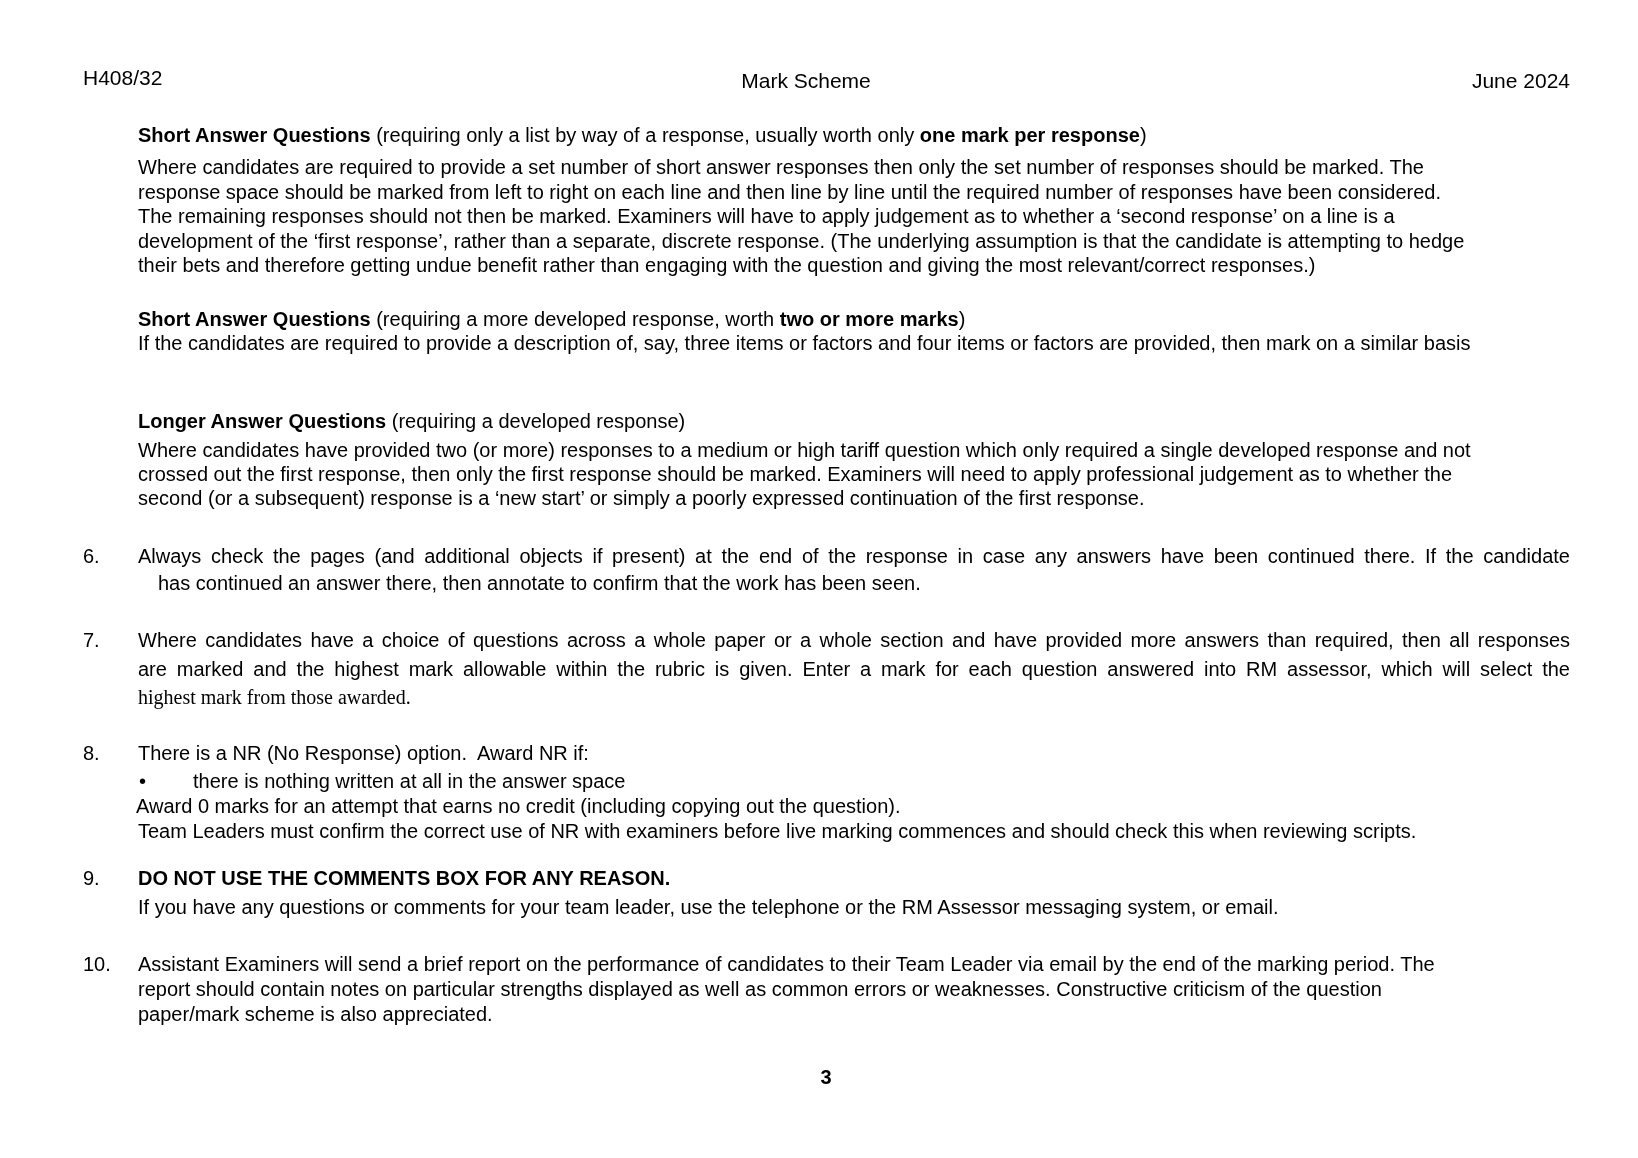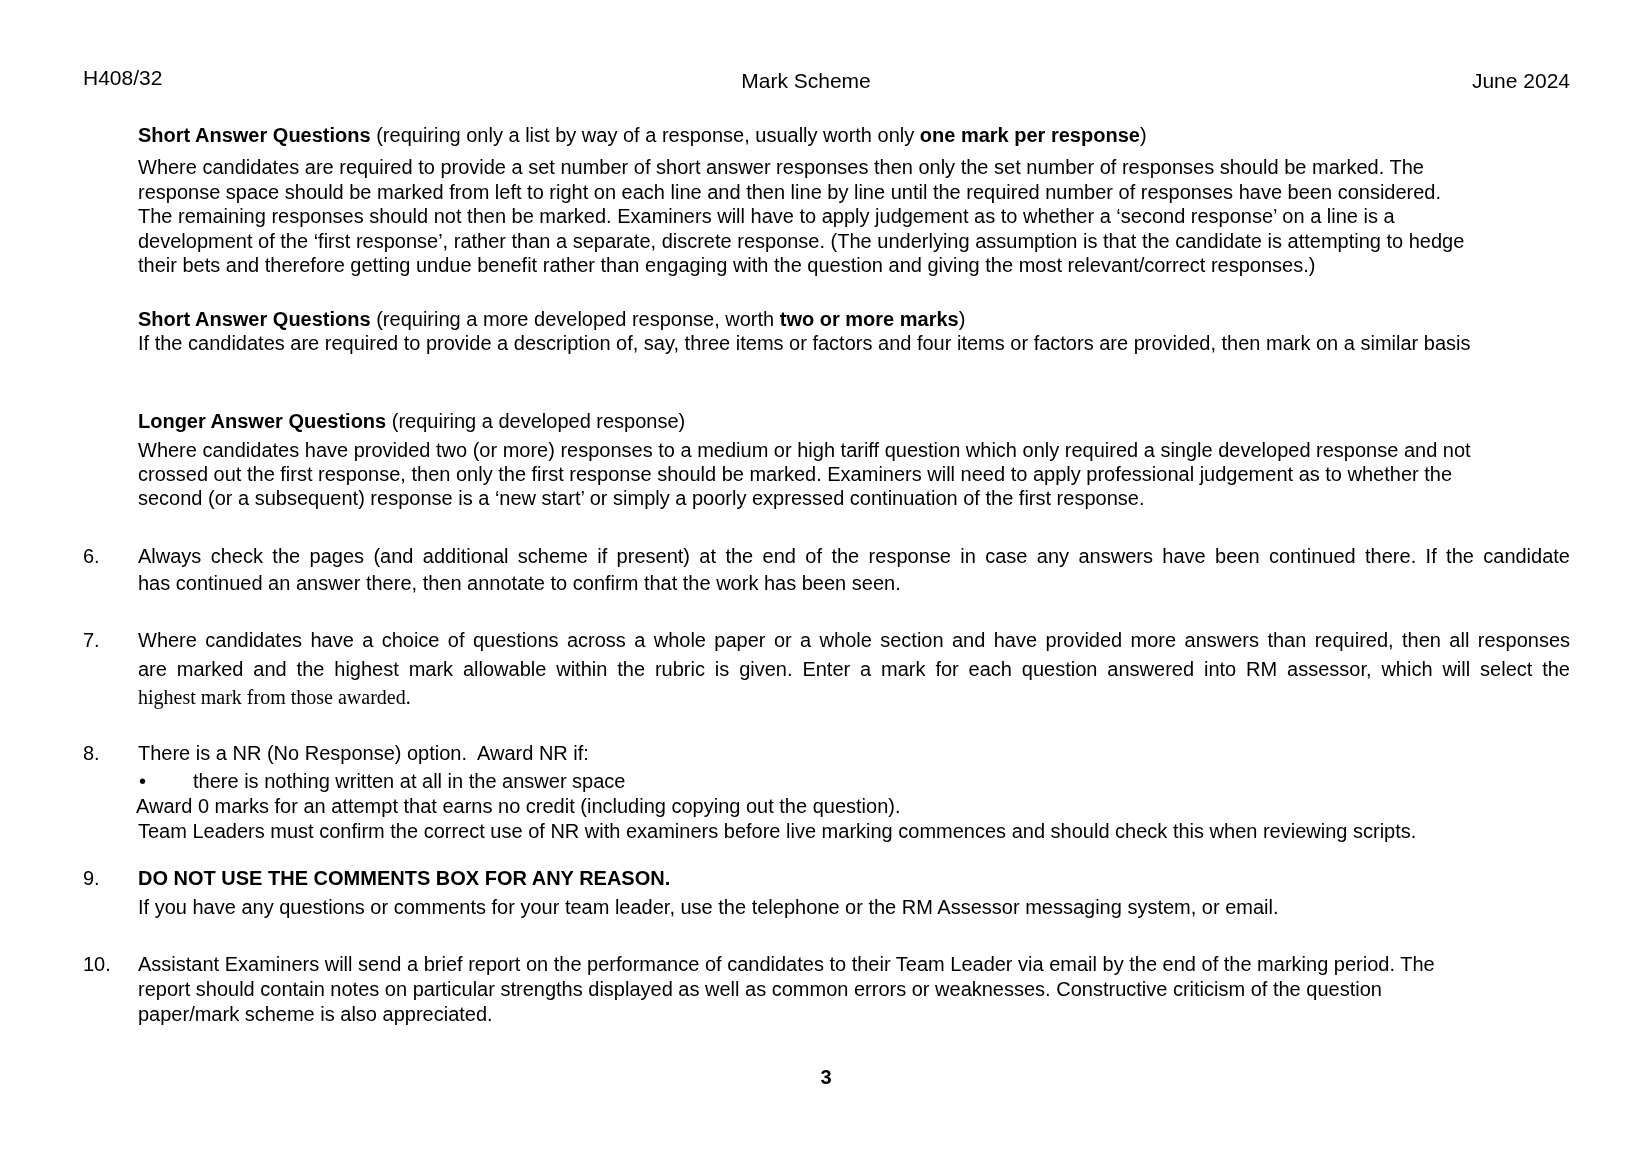--- a/index.html
+++ b/index.html
@@ -74,22 +74,22 @@
   <div class="ln ind" style="top:331px;">If the candidates are required to provide a description of, say, three items or factors and four items or factors are provided, then mark on a similar basis</div>
 
   <div class="ln ind" style="top:409px;">
     <span class="b">Longer Answer Questions</span><span> (requiring a developed response)</span>
   </div>
   <div class="ln ind" style="top:462px;">crossed out the first response, then only the first response should be marked. Examiners will need to apply professional judgement as to whether the</div>
   <div class="ln ind" style="top:438px;">Where candidates have provided two (or more) responses to a medium or high tariff question which only required a single developed response and not</div>
   <div class="ln ind" style="top:486px;">second (or a subsequent) response is a ‘new start’ or simply a poorly expressed continuation of the first response.</div>
 
   <div class="ln num" style="top:544px;">6.</div>
-  <div class="ln ind just" style="top:544px;">Always check the pages (and additional scheme if present) at the end of the response in case any answers have been continued there. If the candidate</div>
-  <div class="ln ind" style="top:571px;">has continued an answer there, then annotate to confirm that the work has been seen.</div>
+  <div class="ln ind just" style="top:544px;">Always check the pages (and additional objects if present) at the end of the response in case any answers have been continued there. If the candidate</div>
+  <div class="ln ind" style="top:571px;margin-left:20px;">has continued an answer there, then annotate to confirm that the work has been seen.</div>
 
   <div class="ln num" style="top:628px;">7.</div>
   <div class="ln ind just" style="top:657px;">are marked and the highest mark allowable within the rubric is given. Enter a mark for each question answered into RM assessor, which will select the</div>
   <div class="ln ind just" style="top:628px;">Where candidates have a choice of questions across a whole paper or a whole section and have provided more answers than required, then all responses</div>
   <div class="ln ind" style="top:685px;font-family:Liberation Serif, serif;">highest mark from those awarded.</div>
 
   <div class="ln num" style="top:741px;">8.</div>
   <div class="ln ind" style="top:741px; white-space:pre;">There is a NR (No Response) option.  Award NR if:</div>
   <div class="ln" style="left:139px; top:769px;">•</div>
   <div class="ln" style="left:193px; top:769px;">there is nothing written at all in the answer space</div>

